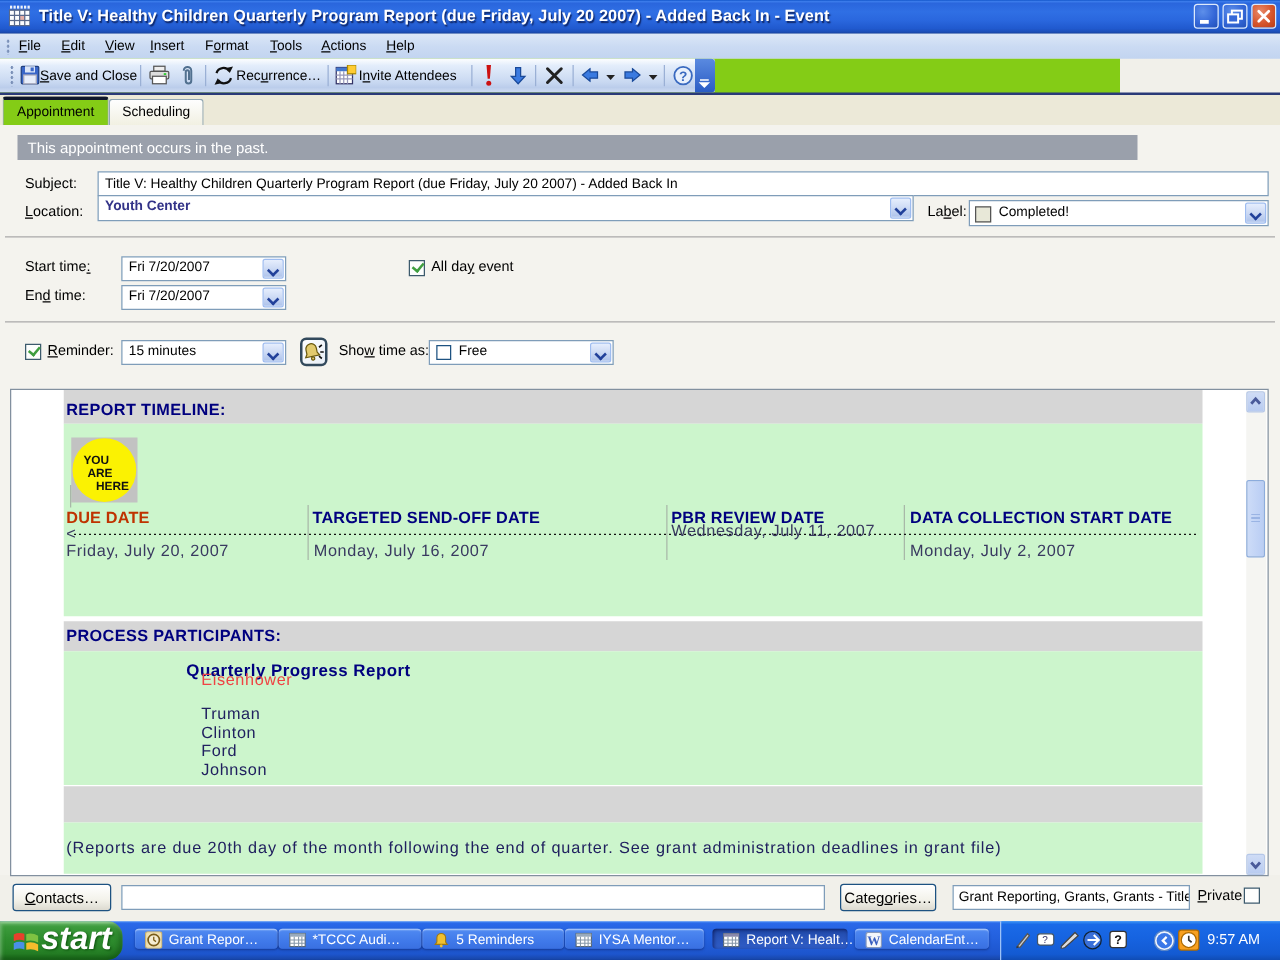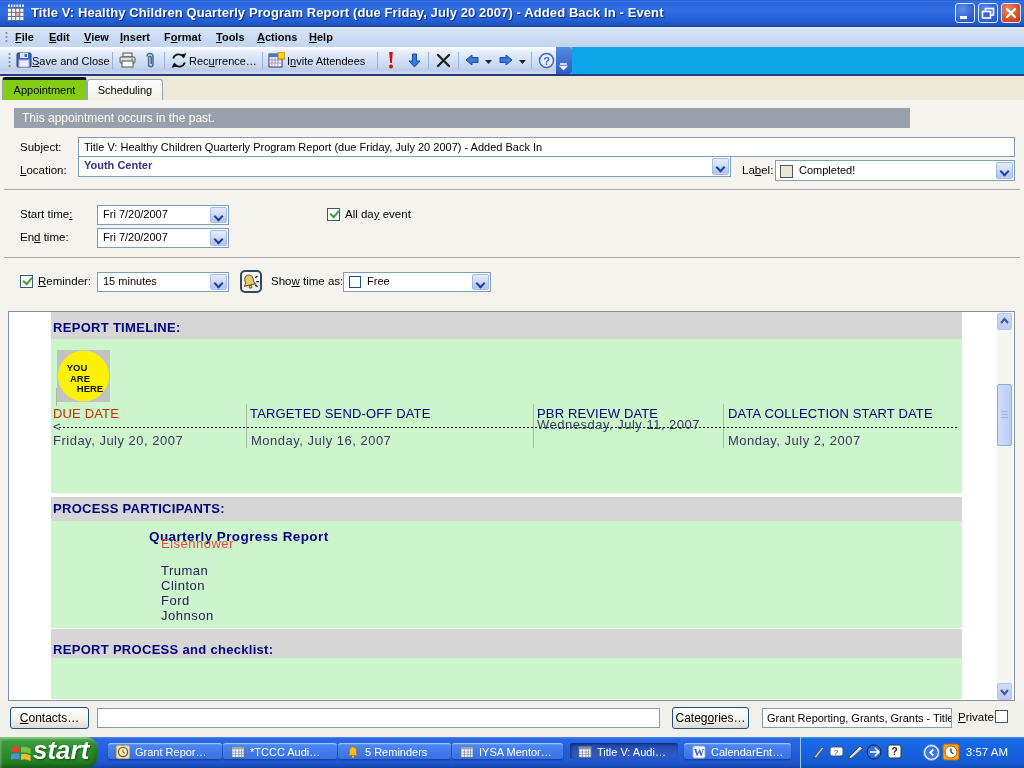--- a/index.html
+++ b/index.html
@@ -11,26 +11,26 @@
 #titlebar { left:0; top:0; width:1024px; height:27px;
   background:linear-gradient(180deg,#1053c8 0%,#3b7ceb 4%,#2a66dd 10%,#2f6fe4 35%,#2a67de 60%,#2059ce 85%,#1c4eb8 94%,#15409a 100%);
 }
 #titlebar .ttext { position:absolute; left:31px; top:5px; color:#fff; font-size:13px; font-weight:bold; white-space:nowrap; text-shadow:1px 1px 1px rgba(10,30,90,.9); letter-spacing:0.1px;}
 .tbtn { position:absolute; top:3px; width:20px; height:20px; border-radius:3px; border:1px solid #dce9fb; }
 .tbtn.min,.tbtn.max { background:radial-gradient(circle at 35% 30%, #5d8fea 0%, #3568d8 55%, #2150b8 100%); }
 .tbtn.close { background:radial-gradient(circle at 35% 30%, #e88a6a 0%, #d6552c 55%, #b83d17 100%); }
 
 
 #menubar { left:0; top:27px; width:1024px; height:20px; background:linear-gradient(180deg,#dce7f7 0%,#cbdbf3 50%,#c2d4f0 100%); }
-#menubar span.mi { position:absolute; top:4px; font-size:11px; color:#000;font-weight:bold; }
+#menubar span.mi { position:absolute; top:4px; font-size:11px; color:#000; }
 u { text-decoration:underline; }
 .dots { position:absolute; width:3px; background-image:radial-gradient(circle,#7a90b8 1px,transparent 1.2px); background-size:3px 4px; }
 
 
-#toolbar { left:0; top:47px; width:1024px; height:29px; background:#0ea5e9; }
+#toolbar { left:0; top:47px; width:896px; height:29px; background:#84cc16; }
 #toolbar .raised { position:absolute; left:0; top:0; width:572px; height:27px;
   background:linear-gradient(180deg,#fdfeff 0%,#e3edfb 20%,#c8d8f1 70%,#bbcdeb 85%,#cfdcf2 100%); border-radius:0 2px 2px 0; }
 #toolbar .navyline { position:absolute; left:0; top:27px; width:1024px; height:2px; background:#2a3a78; }
 #toolbar .optbtn { position:absolute; left:556px; top:0px; width:16px; height:27px; background:linear-gradient(180deg,#5a8ae0,#2a5cc4); border-radius:0 3px 3px 0; }
 .tsep { position:absolute; top:5px; width:1px; height:17px; background:#9ab0d5; }
 .titem { position:absolute; top:8px; font-size:11px; color:#000; white-space:nowrap; }
 .ticon { position:absolute; top:5px; }
 
 
 #tabrow { left:0; top:76px; width:1024px; height:32px; background:#ece9d8; }
@@ -52,21 +52,21 @@
 .cbx { position:absolute; width:13px; height:13px; background:#fdfefd; border:1px solid #3c5a6c; }
 .check:after { content:""; position:absolute; left:2px; top:1px; width:7px; height:4px; border-left:2px solid #3f9e3f; border-bottom:2px solid #3f9e3f; transform:rotate(-50deg); }
 .hline { position:absolute; height:1px; background:#a9a9a9; }
 
 
 #bodypanel { left:8px; top:311px; width:1007px; height:390px; background:#fff; border:1px solid #82909f; }
 .gstrip { position:absolute; left:42px; width:911px; background:#d6d6d6; }
 .green { position:absolute; left:42px; width:911px; background:#ccf5cc; }
 .h1 { font-weight:bold; font-size:13px; color:#00007f; letter-spacing:0.3px; }
 .bodytxt { position:absolute; font-size:13px; color:#393960; letter-spacing:0.5px; white-space:nowrap; }
-.colhead { position:absolute; font-weight:normal; font-size:13px; color:#00007f; letter-spacing:0.15px; white-space:nowrap;}
+.colhead { position:absolute; font-weight:bold; font-size:13px; color:#00007f; letter-spacing:0.15px; white-space:nowrap;}
 .vline { position:absolute; width:1px; background:#a8b8a8; }
 
 
 #sbar { position:absolute; right:1px; top:1px; width:16px; height:387px; background:#f5f5f2; }
 .sbtn { position:absolute; left:0px; width:15px; height:17px; border:1px solid #b5c7e8; border-radius:2px;
   background:linear-gradient(180deg,#cfdcf6,#b8cbf0); }
 .sthumb { position:absolute; left:0px; width:15px; border:1px solid #8cacdc; border-radius:2px;
   background:linear-gradient(90deg,#cddcf8,#b9cdf4); }
 .sthumb:after { content:""; position:absolute; left:3px; right:3px; top:50%; margin-top:-4px; height:8px; background:repeating-linear-gradient(180deg,#9ab4e4 0 1px,transparent 1px 3px); }
 
@@ -314,22 +314,22 @@
   <div class="h1 abs" style="left:44px;top:189px">PROCESS PARTICIPANTS:</div>
   <div class="green" style="top:209px;height:107px"></div>
   <div class="abs" style="left:140px;top:217px;font-weight:bold;font-size:13.5px;color:#00007f;letter-spacing:0.4px">Quarterly Progress Report</div>
   <div class="bodytxt" style="left:152px;top:224px;color:#ef4444">Eisenhower</div>
   <div class="bodytxt" style="left:152px;top:251px;color:#20205f">Truman</div>
   <div class="bodytxt" style="left:152px;top:266px;color:#20205f">Clinton</div>
   <div class="bodytxt" style="left:152px;top:281px;color:#20205f">Ford</div>
   <div class="bodytxt" style="left:152px;top:296px;color:#20205f">Johnson</div>
 
   <div class="gstrip" style="top:317px;height:29px"></div>
-  <div class="h1 abs" style="left:44px;top:330px">REPORT PROCESS and checklist:</div>
   <div class="green" style="top:346px;height:41px"></div>
+  <div class="bodytxt" style="left:44px;top:358px;color:#20205f;letter-spacing:0.7px">(Reports are due 20th day of the month following the end of quarter. See grant administration deadlines in grant file)</div>
 
   <div id="sbar">
     <div class="sbtn" style="top:0px"><svg width="13" height="15" viewBox="0 0 13 15">
           <path d="M3 9l3.5-4L10 9" fill="none" stroke="#4a5a9a" stroke-width="2.2"></path>
         </svg></div>
     <div class="sthumb" style="top:71px;height:62px"></div>
     <div class="sbtn" style="bottom:0px"><svg width="13" height="15" viewBox="0 0 13 15">
           <path d="M3 6l3.5 4L10 6" fill="none" stroke="#4a5a9a" stroke-width="2.2"></path>
         </svg></div>
   </div>
@@ -382,21 +382,21 @@
         <path d="M1 8h14M1 11h14M5 5v9M9 5v9M12 5v9" stroke="#89a" stroke-width="1"></path>
       </svg>
     <div class="ttx">IYSA Mentor…</div>
   </div>
   <div class="taskb active" style="left:570px;width:108px">
     <svg class="tic" viewBox="0 0 16 16">
         <rect x="1" y="2" width="14" height="12" fill="#fff" stroke="#567"></rect>
         <rect x="1" y="2" width="14" height="3" fill="#88a"></rect>
         <path d="M1 8h14M1 11h14M5 5v9M9 5v9M12 5v9" stroke="#89a" stroke-width="1"></path>
       </svg>
-    <div class="ttx">Title V: Audi…</div>
+    <div class="ttx">Report V: Healt…</div>
   </div>
   <div class="taskb" style="left:684px;width:107px">
     <svg class="tic" viewBox="0 0 16 16">
         <rect x="1" y="1" width="14" height="14" rx="2" fill="#f4f6fb" stroke="#8899bb"></rect>
         <text x="8" y="12.5" font-size="12" font-weight="bold" fill="#3a5fc0" text-anchor="middle" font-family="Liberation Serif">W</text>
       </svg>
     <div class="ttx">CalendarEnt…</div>
   </div>
   <div id="tray">
     <svg style="position:absolute;left:10px;top:7px" width="14" height="16" viewBox="0 0 14 16">
@@ -421,15 +421,15 @@
     <svg style="position:absolute;left:122px;top:7px" width="17" height="17" viewBox="0 0 17 17">
         <circle cx="8.5" cy="8.5" r="8" fill="#eef4fd" stroke="#5a86c8"></circle>
         <circle cx="8.5" cy="8.5" r="6.2" fill="#3a78e8"></circle>
         <path d="M10.3 5.5L7.2 8.5l3.1 3" fill="none" stroke="#fff" stroke-width="1.8"></path>
       </svg>
     <svg style="position:absolute;left:141px;top:6px" width="18" height="18" viewBox="0 0 18 18">
         <rect x="1" y="1" width="16" height="16" rx="2" fill="#f8a020" stroke="#b06c00"></rect>
         <circle cx="9" cy="9" r="6" fill="#fff" stroke="#b06c00"></circle>
         <path d="M9 5.5V9l2.3 1.8" stroke="#333" stroke-width="1.3" fill="none"></path>
       </svg>
-    <div id="clock">3:57 AM</div>
+    <div id="clock">9:57 AM</div>
   </div>
 </div>
 
 </body></html>

